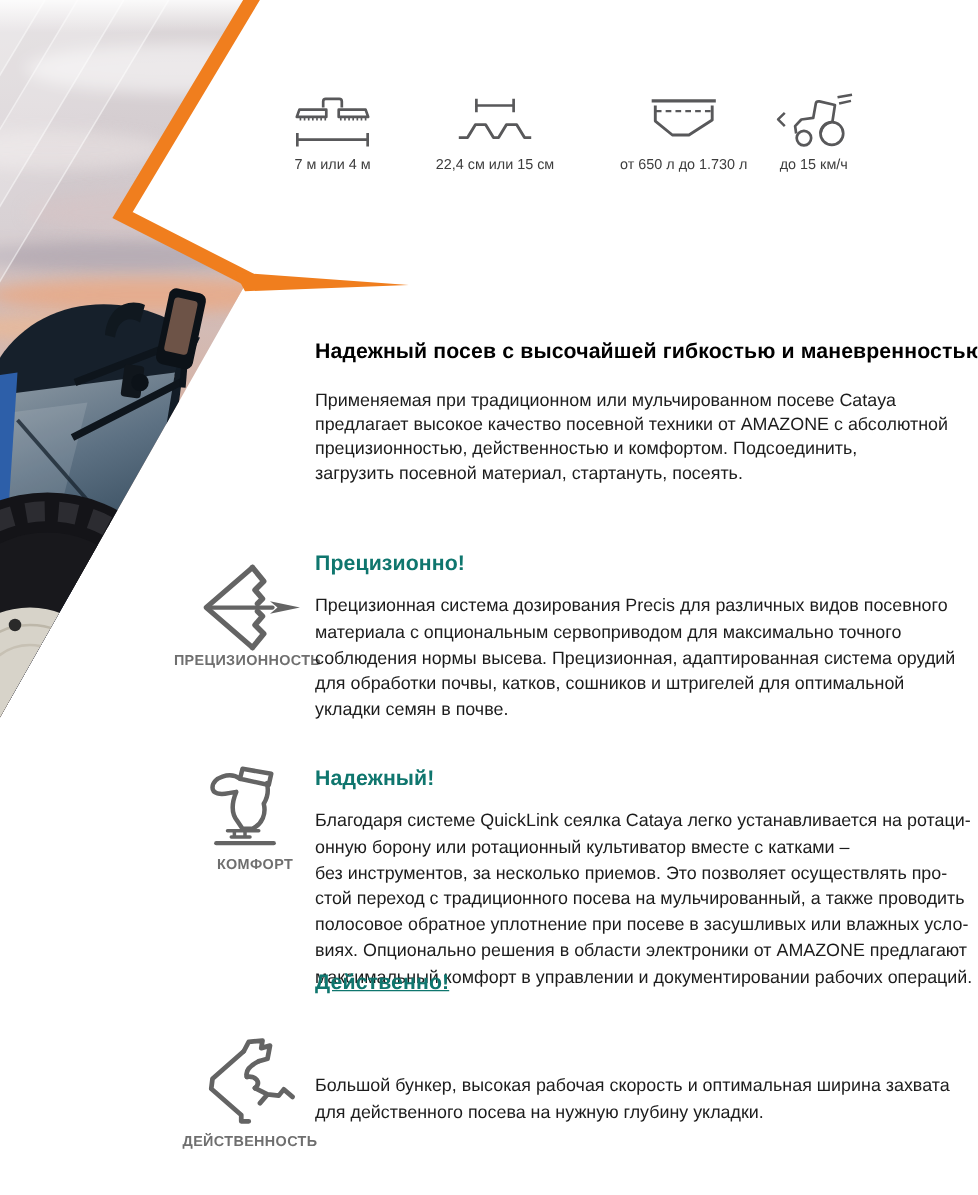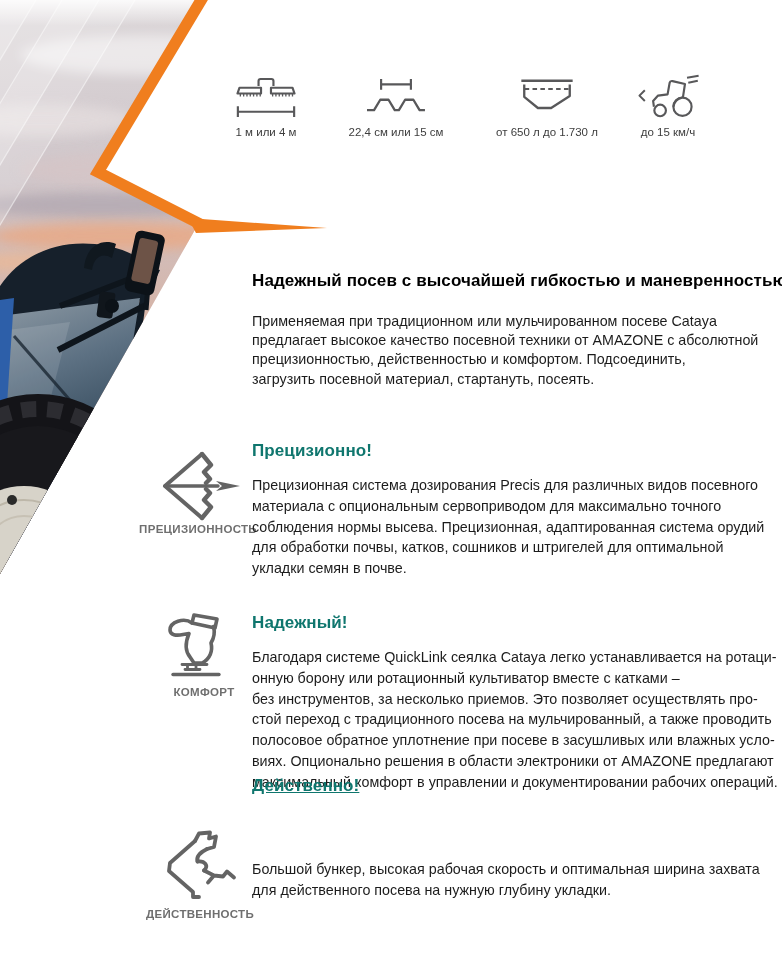--- a/index.html
+++ b/index.html
@@ -123,41 +123,41 @@
   <div>
 
     <div class="spec" style="left:191px;">
       <svg width="78" height="58" viewBox="0 0 78 58">
         <path class="ln" d="M30,17 V11 Q30,8.5 32.5,8.5 H45.5 Q48,8.5 48,11 V17"></path>
         <path class="ln" d="M7,19 H33 V26 H4.5 Z"></path>
         <path class="ln" d="M45,19 H71 L73.5,26 H45 Z"></path>
         <path class="ln" style="stroke-width:1.6" d="M8,26 v3.5 M12,26 v3.5 M16,26 v3.5 M20,26 v3.5 M24,26 v3.5 M28,26 v3.5 M32,26 v3.5 M47,26 v3.5 M51,26 v3.5 M55,26 v3.5 M59,26 v3.5 M63,26 v3.5 M67,26 v3.5 M71,26 v3.5"></path>
         <path class="ln" d="M5,48 H73 M5,41.5 V54.5 M73,41.5 V54.5"></path>
       </svg>
-      <div class="spec-label">1 м или 4 м</div>
+      <div class="spec-label">7 м или 4 м</div>
     </div>
 
     <div class="spec" style="left:321px;">
       <svg width="78" height="58" viewBox="0 0 78 58">
         <path class="ln" d="M21,15 H57 M21,8.5 V21.5 M57,8.5 V21.5"></path>
         <path class="ln" style="stroke-width:2.8" d="M4,46 H12.5 L20,33.5 H30 L37.5,46 H42.5 L50,33.5 H60 L67.5,46 H74"></path>
       </svg>
       <div class="spec-label">22,4 см или 15 см</div>
     </div>
 
     <div class="spec" style="left:472px;">
       <svg width="78" height="58" viewBox="0 0 78 58">
         <path class="ln" style="stroke-width:3" d="M8,10.5 H70"></path>
         <path class="ln" style="stroke-width:2.2;stroke-dasharray:5.5 4" d="M12,20.5 H66"></path>
         <path class="ln" style="stroke-width:2.8" d="M11.5,15 V30 L28,43.5 H44 L66.5,29 V15"></path>
       </svg>
       <div class="spec-label">от 650 л до 1.730 л</div>
     </div>
 
-    <div class="spec" style="left:593px;">
+    <div class="spec" style="left:576px;">
       <svg width="78" height="58" viewBox="0 0 78 58">
         <path class="ln" style="stroke-width:2.4" d="M11,22 L4.5,28.5 L11,35"></path>
         <circle class="ln" cx="56.5" cy="42" r="11"></circle>
         <circle class="ln" cx="29.5" cy="46.5" r="7"></circle>
         <path class="ln" d="M22,42 L21,35 L27,28.5 L38.5,27 L41,13 Q41.5,10.5 44.5,11 L59.5,14.5 L57,31"></path>
         <path class="ln" d="M45.5,42 Q47,33 56,31"></path>
         <path class="ln" style="stroke-width:2.4" d="M62,7 L76,4.5 M63.5,13 L75,10.5"></path>
       </svg>
       <div class="spec-label">до 15 км/ч</div>
     </div>

